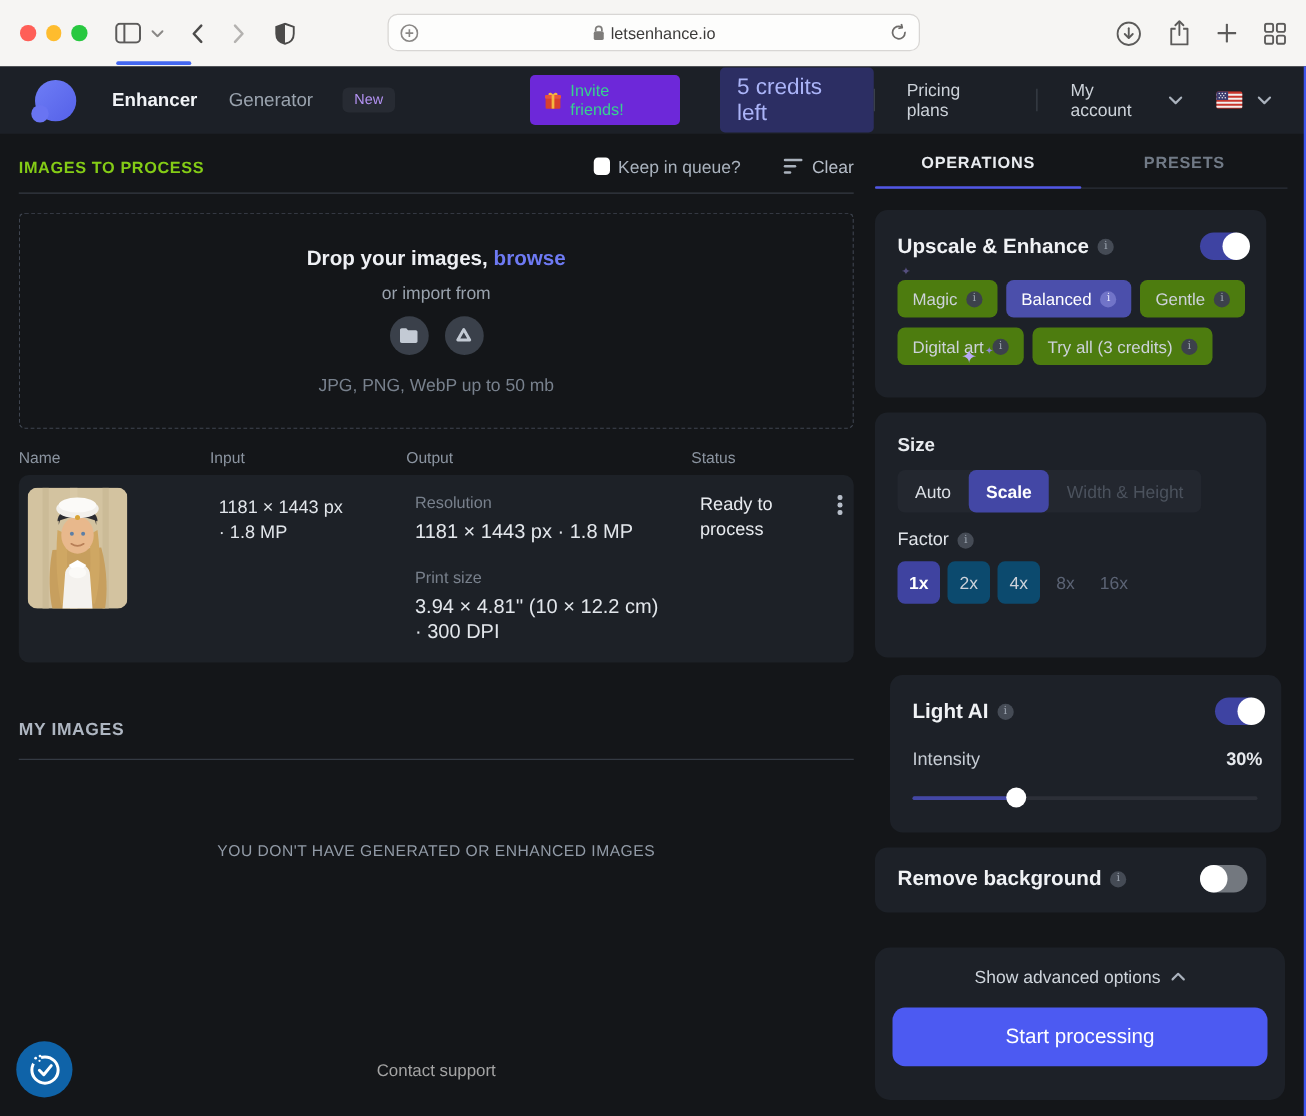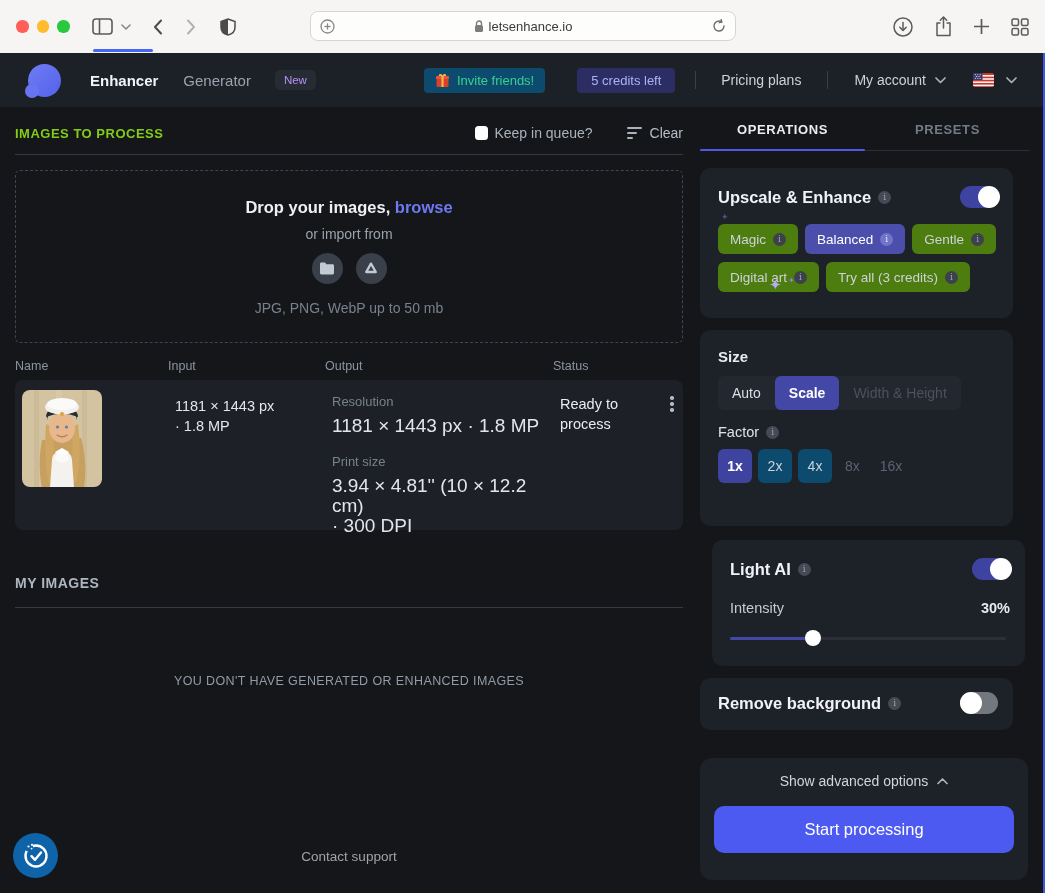--- a/index.html
+++ b/index.html
@@ -25,24 +25,24 @@
 
   
   .nav { height:54px; background:#1c2027; display:flex; align-items:center; padding:0 28px; }
   .logo { position:relative; width:33px; height:33px; border-radius:50%;
     background:linear-gradient(135deg,#6e7df6,#5561e8); margin-right:29px; }
   .logo::after { content:""; position:absolute; left:-3px; bottom:-1px; width:14px; height:14px;
     border-radius:50%; background:#6974f2; }
   .nav-item { font-size:15px; color:#9aa3ae; margin-right:24px; cursor:pointer; }
   .nav-item.active { color:#f1f3f6; font-weight:700; margin-right:25px; }
   .new-badge { font-size:11.5px; color:#b392f2; background:#272b33; border-radius:5px; padding:4px 9px; }
-  .invite { margin-left:108px; display:flex; align-items:center; gap:7px; background:#0c4a6e;
+  .invite { margin-left:108px; display:flex; align-items:center; gap:7px; background:#6d28d9;
     border-radius:4px; padding:5px 11px; font-size:13px; color:#37d18e; }
   .credits { margin-left:32px; background:#2c2e63; border-radius:4px; padding:5px 14px;
-    font-size:13px; color:#abb4f8; }
+    font-size:18px; color:#abb4f8; }
   .nav-right { margin-left:auto; display:flex; align-items:center; }
   .nav-sep { width:1px; height:18px; background:#3a404a; }
   .nav-link { font-size:14px; color:#ccd2d9; }
   .chev { display:flex; align-items:center; }
 
   
   .content { position:relative; display:flex; height:786px; }
   .left-col { position:relative; width:668px; margin-left:15px; }
   .right-col { width:330px; margin-left:17px; }
 
@@ -67,21 +67,21 @@
     display:flex; align-items:center; justify-content:center; cursor:pointer; }
   .dz-formats { margin-top:16px; font-size:14px; color:#78818d; }
 
   .tgrid { display:grid; grid-template-columns:153px 157px 228px 94px 36px; }
   .t-head { margin-top:16px; }
   .t-head div { font-size:12.5px; color:#8b94a0; }
   .t-row { margin-top:7px; background:#1d2127; border-radius:8px; height:150px; padding-left:7px; }
   .thumb { margin-top:10px; width:80px; height:97px; border-radius:8px; overflow:hidden; }
   .cell-input { padding-top:16px; font-size:14.5px; color:#e2e6eb; line-height:20px; }
   .out-lbl { font-size:13px; color:#78808c; }
-  .out-val { font-size:19px; color:#e2e6eb; margin-top:7px; line-height:20px; }
+  .out-val { font-size:16px; color:#e2e6eb; margin-top:7px; line-height:20px; }
   .cell-output { padding-top:14px; }
   .out-block2 { margin-top:18px; }
   .cell-status { padding-top:14px; font-size:14.5px; color:#e8ebef; line-height:20px; }
   .kebab { padding-top:16px; display:flex; flex-direction:column; gap:2.5px; align-items:center; cursor:pointer; }
   .kebab i { width:3.5px; height:3.5px; border-radius:50%; background:#b7bec9; display:block; }
 
   .mi-title { margin-top:45px; font-size:14px; font-weight:700; letter-spacing:.5px; color:#aeb6c1;
     padding-bottom:16px; border-bottom:1px solid #343a43; }
   .empty { margin-top:66px; text-align:center; font-size:12.5px; letter-spacing:.4px; color:#929ba7; }
   .contact { position:absolute; left:0; width:100%; top:742px; text-align:center;

